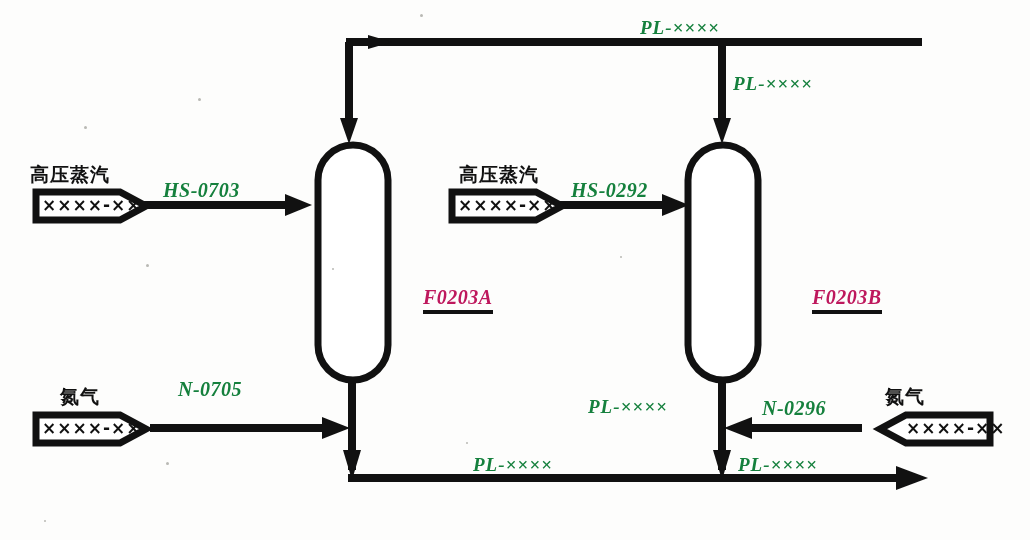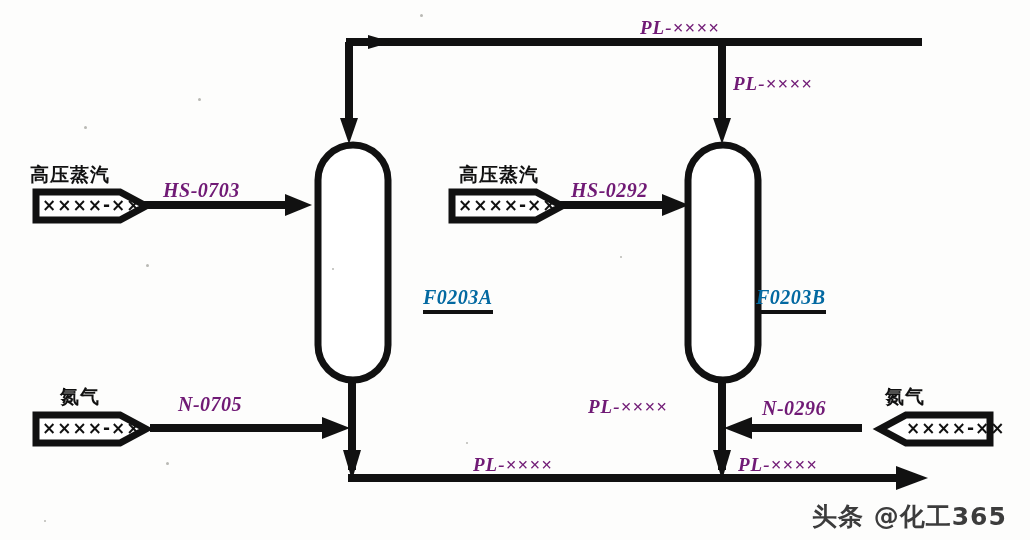--- a/index.html
+++ b/index.html
@@ -8,21 +8,21 @@
     background:#fdfdfc;
     font-family:"Liberation Serif",serif;
     overflow:hidden;
   }
   #stage{position:relative;width:1030px;height:540px;}
   svg.layer{position:absolute;left:0;top:0;width:1030px;height:540px;}
 
   .lbl{
     position:absolute;
     font-family:"Liberation Serif",serif;
-    color:#701a75;
+    color:#15803d;
     white-space:nowrap;
     line-height:1;
   }
   .tagcode{
     font-style:italic;
     font-weight:700;
     font-size:20px;
     letter-spacing:0.5px;
   }
   .plcode{
@@ -43,21 +43,21 @@
     font-weight:700;
     font-size:17px;
     color:#111;
     letter-spacing:1px;
   }
   .eqid{
     font-style:italic;
     font-weight:700;
     font-size:20px;
     letter-spacing:0.5px;
-    color:#0369a1;
+    color:#be185d;
   }
   .eqwrap{position:absolute;}
   .eqwrap .rule{
     height:4px;background:#111;margin-top:1px;
   }
   .watermark{
     position:absolute;
     font-family:"DejaVu Sans",sans-serif;
     font-size:25px;
     font-weight:700;
@@ -137,47 +137,46 @@
   <div class="lbl cn" style="left:30px;top:165px;">高压蒸汽</div>
   <div class="lbl flagtext" style="left:42px;top:197px;">××××-××</div>
   <div class="lbl tagcode" style="left:163px;top:180px;">HS-0703</div>
 
   <div class="lbl cn" style="left:459px;top:165px;">高压蒸汽</div>
   <div class="lbl flagtext" style="left:458px;top:197px;">××××-××</div>
   <div class="lbl tagcode" style="left:571px;top:180px;">HS-0292</div>
 
   <div class="lbl cn" style="left:60px;top:387px;">氮气</div>
   <div class="lbl flagtext" style="left:42px;top:420px;">××××-××</div>
-  <div class="lbl tagcode" style="left:178px;top:394px;">N-0705</div>
+  <div class="lbl tagcode" style="left:178px;top:379px;">N-0705</div>
 
   <div class="lbl cn" style="left:885px;top:387px;">氮气</div>
   <div class="lbl flagtext" style="left:906px;top:420px;">××××-××</div>
   <div class="lbl tagcode" style="left:762px;top:398px;">N-0296</div>
 
   <div class="lbl plcode" style="left:640px;top:18px;">PL-××××</div>
 
   <div class="lbl plcode" style="left:733px;top:74px;">PL-××××</div>
 
   <div class="lbl plcode" style="left:473px;top:455px;">PL-××××</div>
 
   <div class="lbl plcode" style="left:588px;top:397px;">PL-××××</div>
 
   <div class="lbl plcode" style="left:738px;top:455px;">PL-××××</div>
 
   <div class="eqwrap" style="left:423px;top:286px;">
     <div class="eqid">F0203A</div>
     <div class="rule"></div>
   </div>
 
-  <div class="eqwrap" style="left:756px;top:286px;">
+  <div class="eqwrap" style="left:812px;top:286px;">
     <div class="eqid">F0203B</div>
     <div class="rule"></div>
   </div>
 
-  <div class="watermark" style="left:812px;top:500px;">头条 @化工365</div>
 
   <div class="speck" style="left:198px;top:98px;width:3px;height:3px;"></div>
   <div class="speck" style="left:84px;top:126px;width:3px;height:3px;"></div>
   <div class="speck" style="left:420px;top:14px;width:3px;height:3px;"></div>
   <div class="speck" style="left:146px;top:264px;width:3px;height:3px;"></div>
   <div class="speck" style="left:332px;top:268px;width:2px;height:2px;"></div>
   <div class="speck" style="left:620px;top:256px;width:2px;height:2px;"></div>
   <div class="speck" style="left:166px;top:462px;width:3px;height:3px;"></div>
   <div class="speck" style="left:44px;top:520px;width:2px;height:2px;"></div>
   <div class="speck" style="left:466px;top:442px;width:2px;height:2px;"></div>

